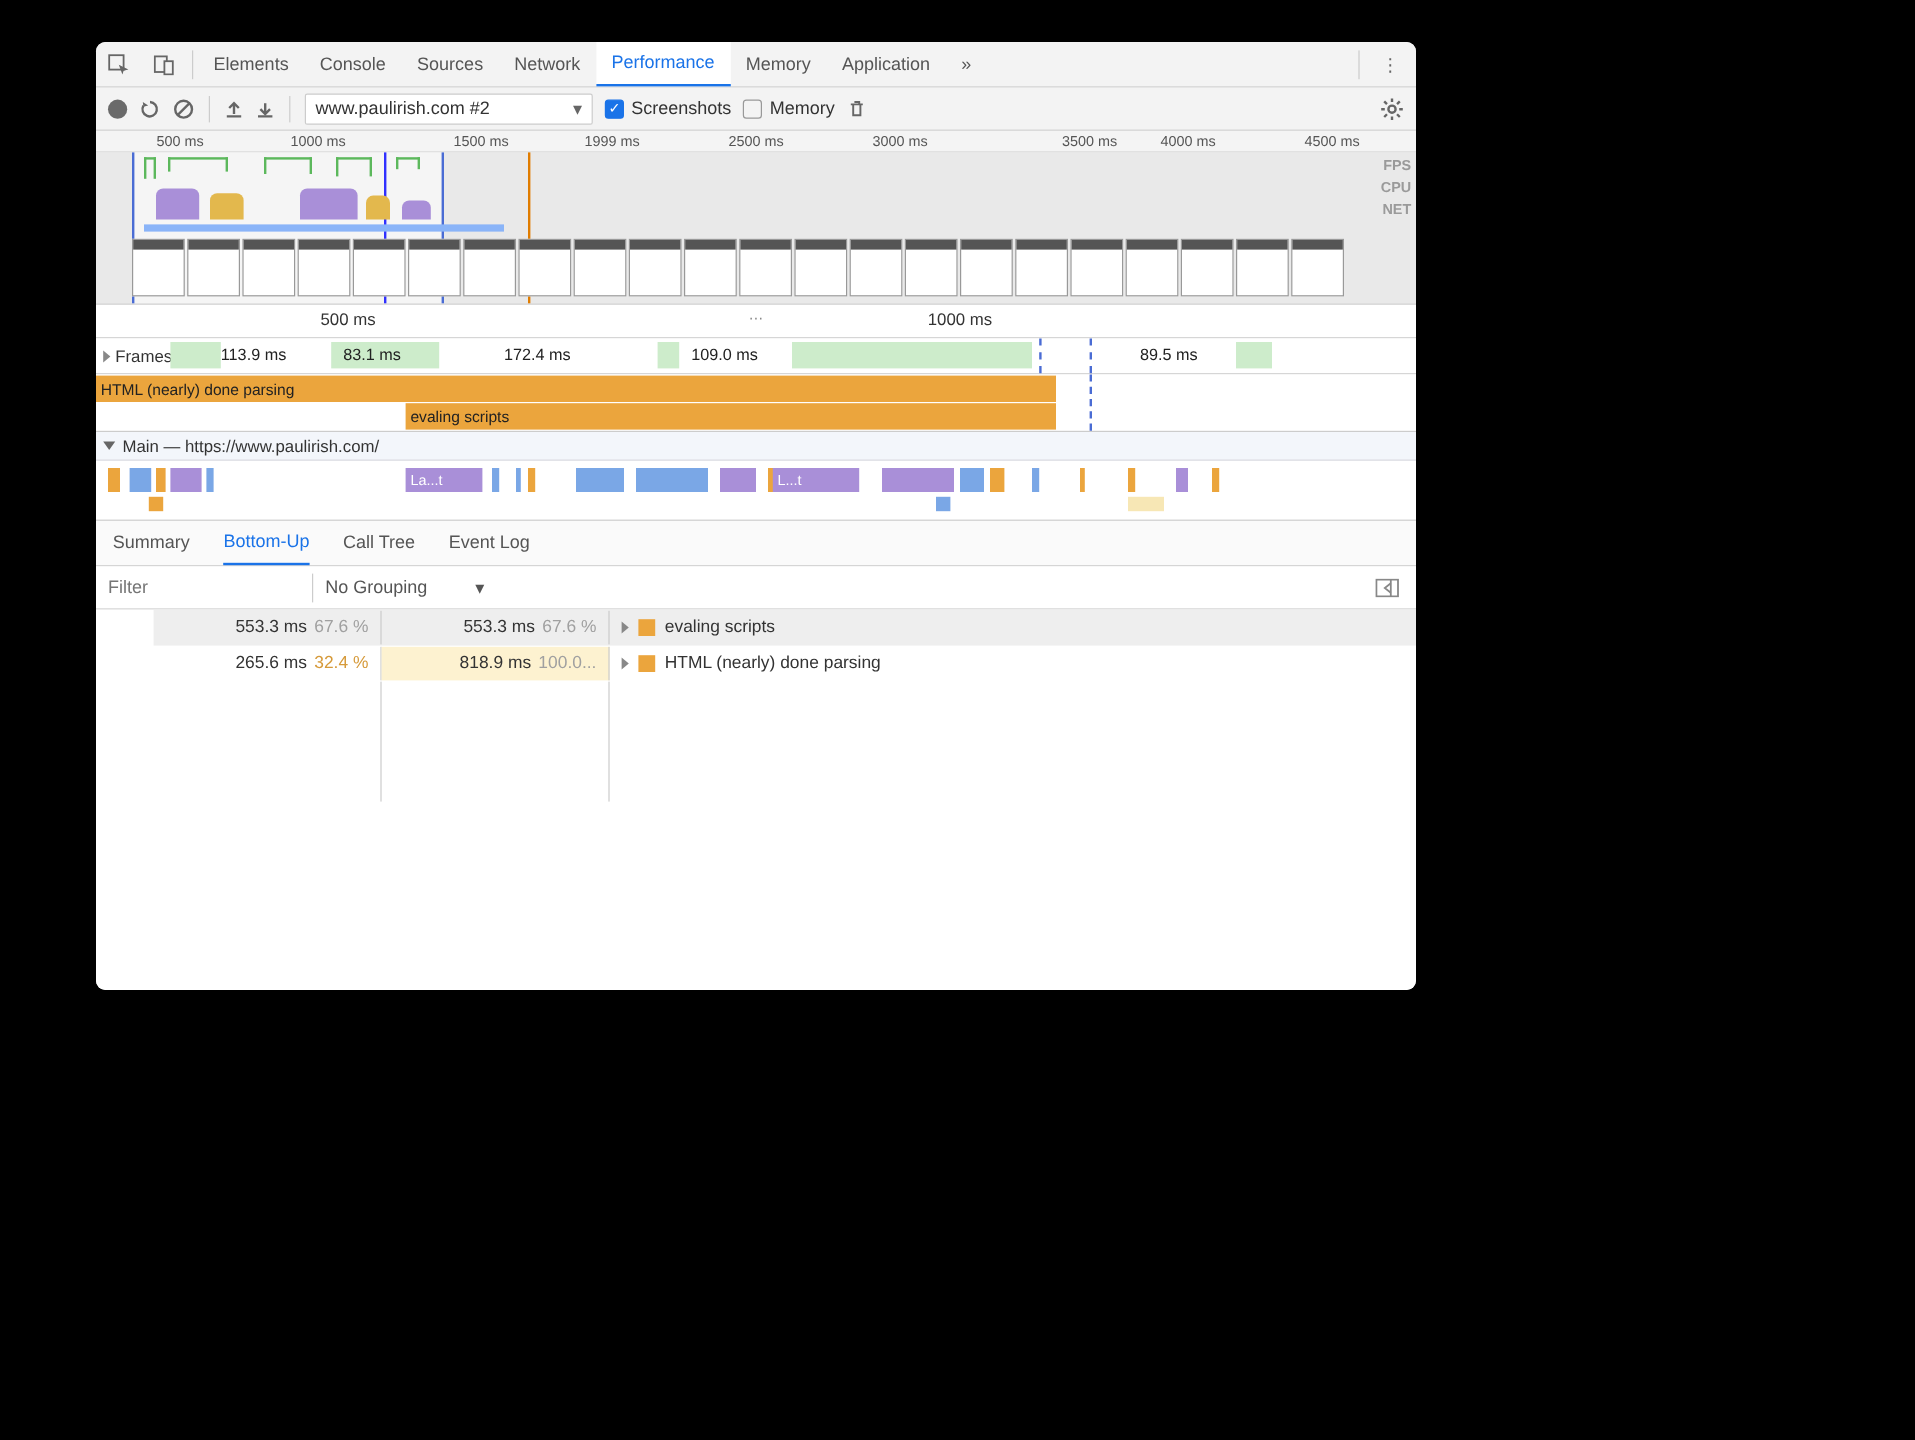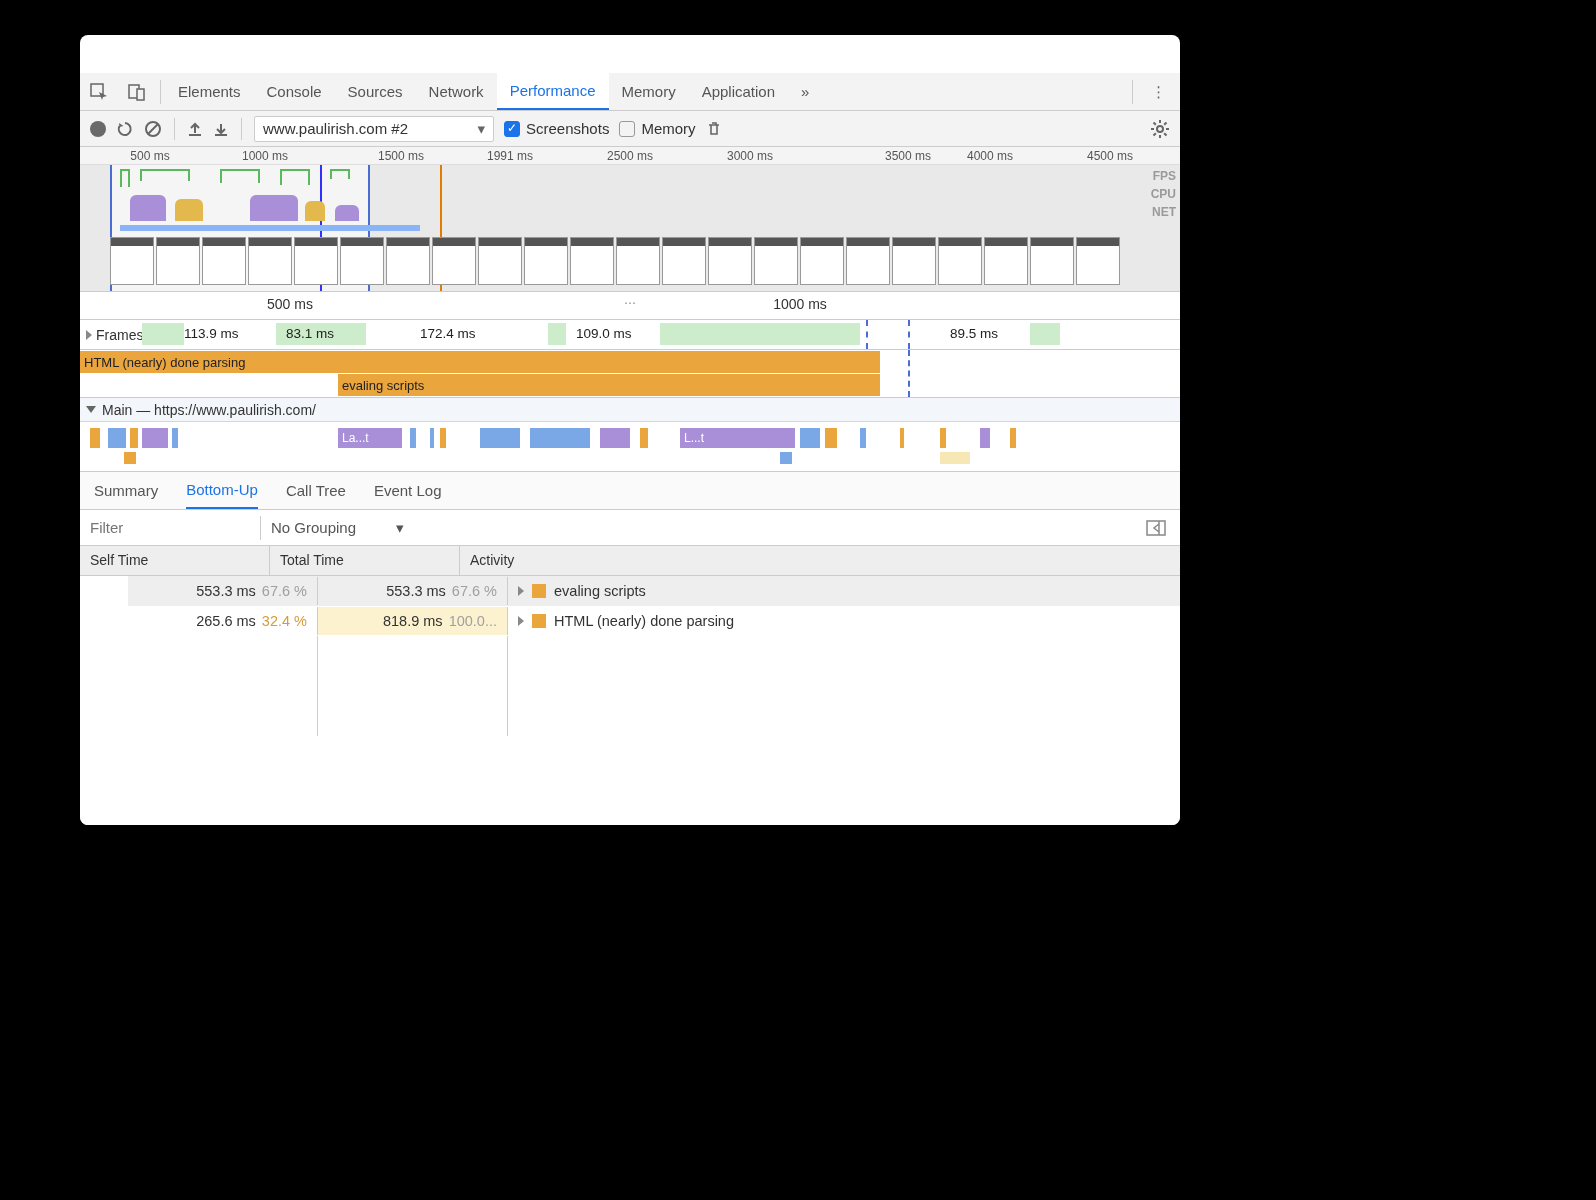--- a/index.html
+++ b/index.html
@@ -33,21 +33,21 @@
   .dot.green {background:#28c940;border:1px solid #1aab29;}
   .title {
     position:absolute; left:0;right:0;text-align:center;
     font-size:14.5px; color:#444;
   }
   
   .tabstrip {
     height:38px; display:flex; align-items:center;
     border-bottom:1px solid #ccc;
     background:#f3f3f3;
-    font-size:15px; color:#555;margin-top:38px;
+    font-size:15px; color:#555;
   }
   .tabstrip .icon-btn {
     padding:0 10px; cursor:pointer; color:#5a5a5a;
   }
   .tabstrip .sep {width:1px;height:24px;background:#ccc;margin:0 4px;}
   .tab { padding:0 13px; height:100%; display:flex; align-items:center; cursor:pointer;}
   .tab.active { color:#1a73e8; border-bottom:2px solid #1a73e8; background:#fff;}
   .tabstrip .spacer{flex:1;}
   .tabstrip .kebab{padding:0 14px;cursor:pointer;color:#666;}
   
@@ -241,21 +241,21 @@
           </g>
         </svg>
     </span>
   </div>
 
   <div class="overview">
     <div class="ticks">
       <span style="left:70px">500 ms</span>
       <span style="left:185px">1000 ms</span>
       <span style="left:321px">1500 ms</span>
-      <span style="left:430px">1991 ms</span>
+      <span style="left:430px">1999 ms</span>
       <span style="left:550px">2500 ms</span>
       <span style="left:670px">3000 ms</span>
       <span style="left:828px">3500 ms</span>
       <span style="left:910px">4000 ms</span>
       <span style="left:1030px">4500 ms</span>
     </div>
     <div class="ov-labels">
       <div>FPS</div>
       <div>CPU</div>
       <div>NET</div>
@@ -396,21 +396,21 @@
     <div class="thin" style="left:258px;width:64px;background:#a98fd8;color:#fff;font-size:12px;padding-left:4px;display:flex;align-items:center">
         <span>La...t</span>
       </div>
     <div class="thin" style="left:330px;width:6px;background:#7aa7e6"></div>
     <div class="thin" style="left:350px;width:4px;background:#7aa7e6"></div>
     <div class="thin" style="left:360px;width:6px;background:#eba53d"></div>
     <div class="thin" style="left:400px;width:40px;background:#7aa7e6"></div>
     <div class="thin" style="left:450px;width:60px;background:#7aa7e6"></div>
     <div class="thin" style="left:520px;width:30px;background:#a98fd8"></div>
     <div class="thin" style="left:560px;width:8px;background:#eba53d"></div>
-    <div class="thin" style="left:600px;width:72px;background:#a98fd8;color:#fff;font-size:12px;padding-left:4px;display:flex;align-items:center">
+    <div class="thin" style="left:564px;width:72px;background:#a98fd8;color:#fff;font-size:12px;padding-left:4px;display:flex;align-items:center">
         <span>L...t</span>
       </div>
     <div class="thin" style="left:655px;width:60px;background:#a98fd8"></div>
     <div class="thin" style="left:720px;width:20px;background:#7aa7e6"></div>
     <div class="thin" style="left:745px;width:12px;background:#eba53d"></div>
     <div class="thin" style="left:780px;width:6px;background:#7aa7e6"></div>
     <div class="thin" style="left:820px;width:4px;background:#eba53d"></div>
     <div class="thin" style="left:860px;width:6px;background:#eba53d"></div>
     <div class="thin" style="left:900px;width:10px;background:#a98fd8"></div>
     <div class="thin" style="left:930px;width:6px;background:#eba53d"></div>
@@ -436,25 +436,20 @@
     <div class="spacer"></div>
     <div class="hide-btn">
       <svg width="20" height="16">
           <rect x="1" y="1" width="18" height="14" fill="none" stroke="#888" stroke-width="1.5"></rect>
           <path d="M13 4 L8 8 L13 12" fill="none" stroke="#888" stroke-width="1.5"></path>
           <line x1="13" y1="1" x2="13" y2="15" stroke="#888" stroke-width="1.5"></line>
         </svg>
     </div>
   </div>
 
-  <div class="tbl-head">
-    <div class="col-self">Self Time</div>
-    <div class="col-total">Total Time</div>
-    <div class="col-act">Activity</div>
-  </div>
   <div class="tbl-body">
     <div class="trow sel">
       <div class="col-self">
         <span>553.3 ms</span>
         <span class="pct">67.6 %</span>
       </div>
       <div class="col-total">
         <span>553.3 ms</span>
         <span class="pct">67.6 %</span>
       </div>

